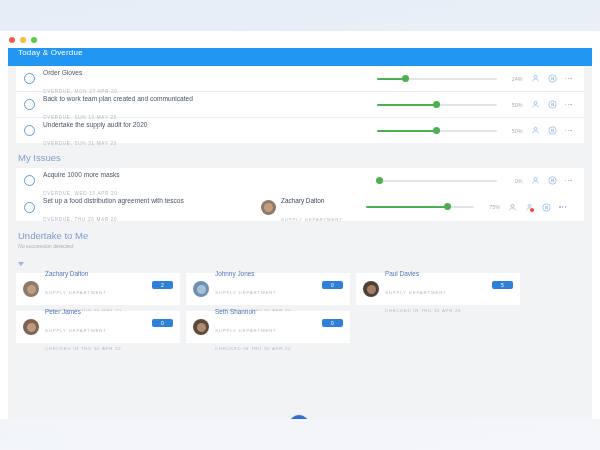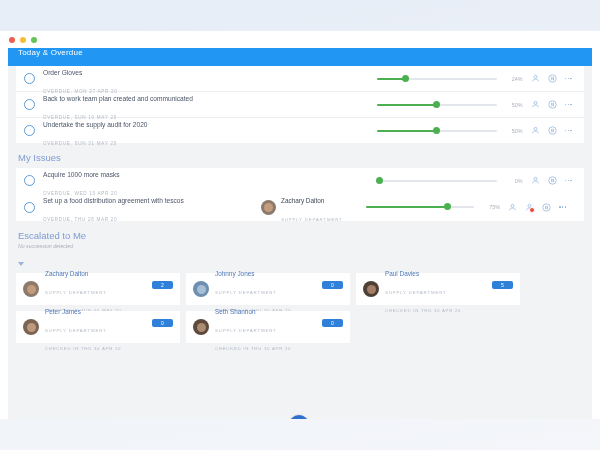--- a/index.html
+++ b/index.html
@@ -307,21 +307,21 @@
           <span class="dots3">
               <i></i>
               <i></i>
               <i></i>
             </span>
         </span>
       </div>
     </div>
 
     <div class="section-title" style="padding-bottom:2px">
-      <span>Escalated to Me</span>
+      <span>Undertake to Me</span>
     </div>
     <div class="plain-note">No succession detected</div>
 
     <div class="section-title">
       <span class="chev"></span>
     </div>
 
     <div class="reports-grid">
       <div class="rep-card">
         <span class="rep-av"></span>

